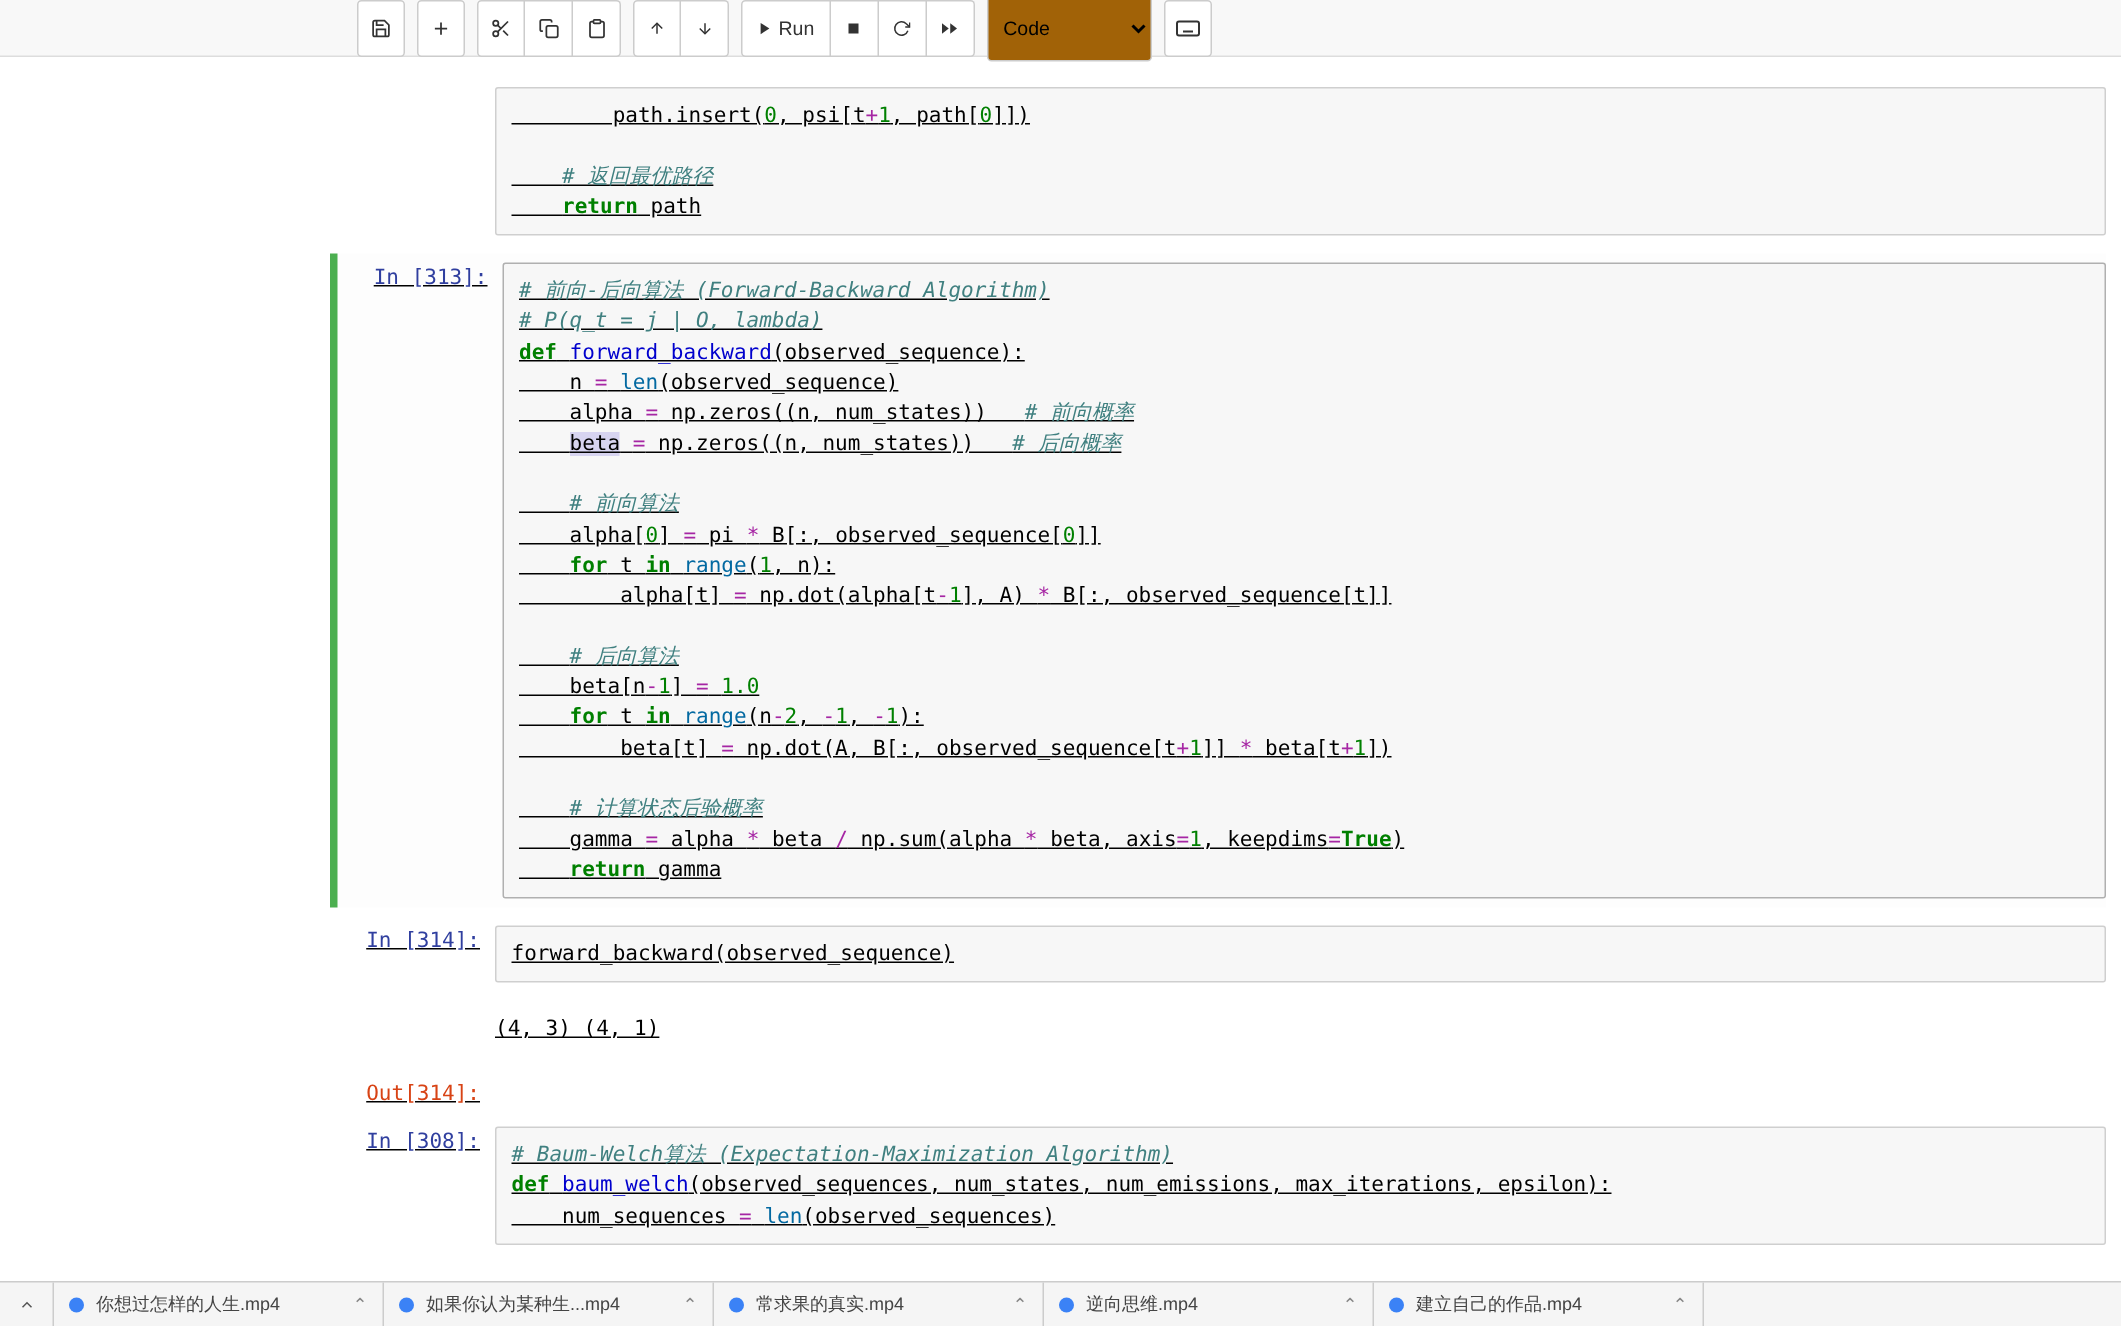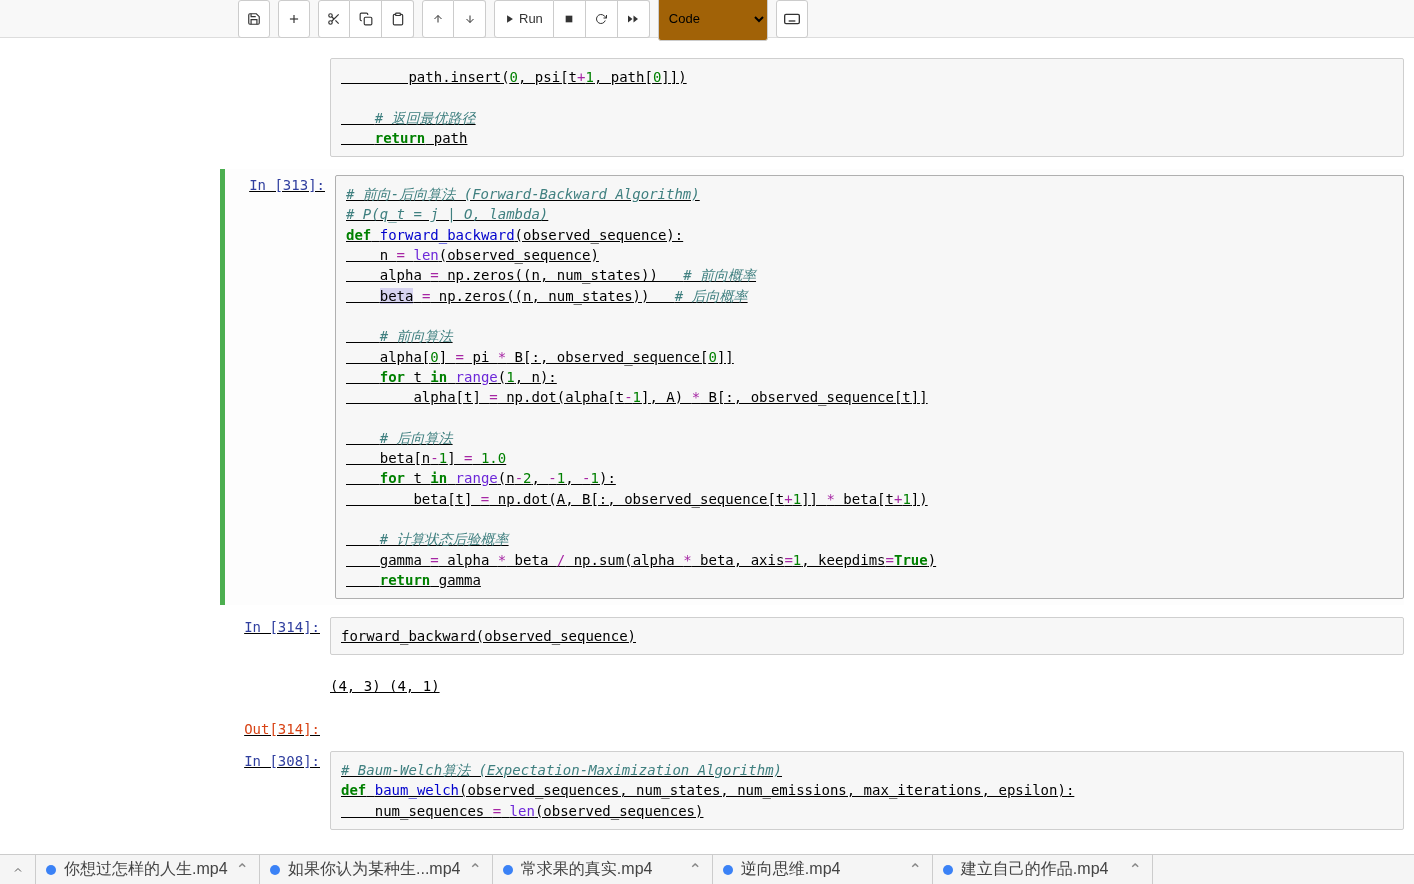--- a/index.html
+++ b/index.html
@@ -99,33 +99,33 @@
   white-space: pre;
   padding: 4px 0 4px 0;
   line-height: 1.4;
 }
 
 .c-comment { color: #408080; font-style: italic; }
 .c-kw { color: #008000; font-weight: bold; }
 .c-def { color: #0000cd; }
 .c-num { color: #008000; }
 .c-op { color: #a626a4; }
-.c-builtin { color: #6d28d9; }
+.c-builtin { color: #0369a1; }
 .c-bool { color: #008000; font-weight: bold; }
 .c-sel { background: #d7d4f0; }
 
 .bottom-bar {
   position: fixed;
   bottom: 0; left: 0; right: 0;
   height: 30px;
   background: #f5f5f5;
   border-top: 1px solid #ccc;
   display: flex;
   align-items: stretch;
-  font-size: 16px;
+  font-size: 12px;
 }
 .tab-btn {
   width: 36px;
   border-right: 1px solid #ccc;
   display: flex;
   align-items: center;
   justify-content: center;
   color: #555;
 }
 .file-tab {

